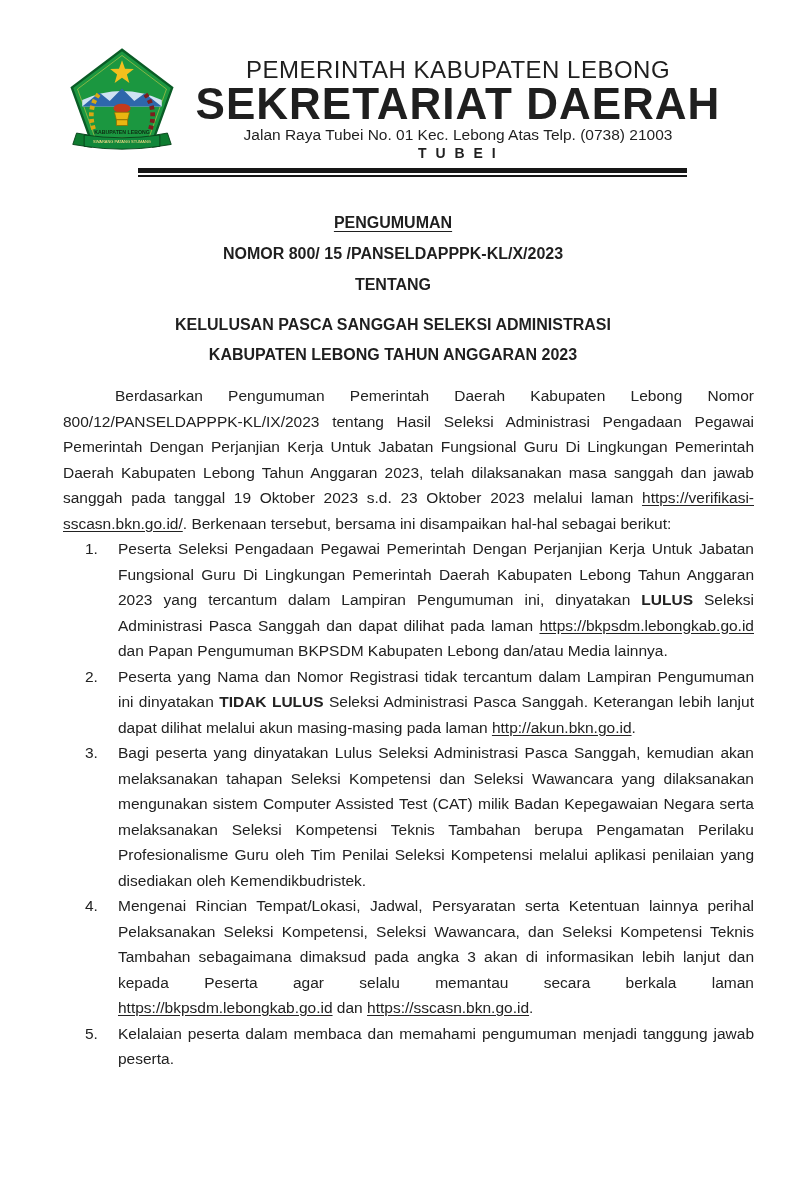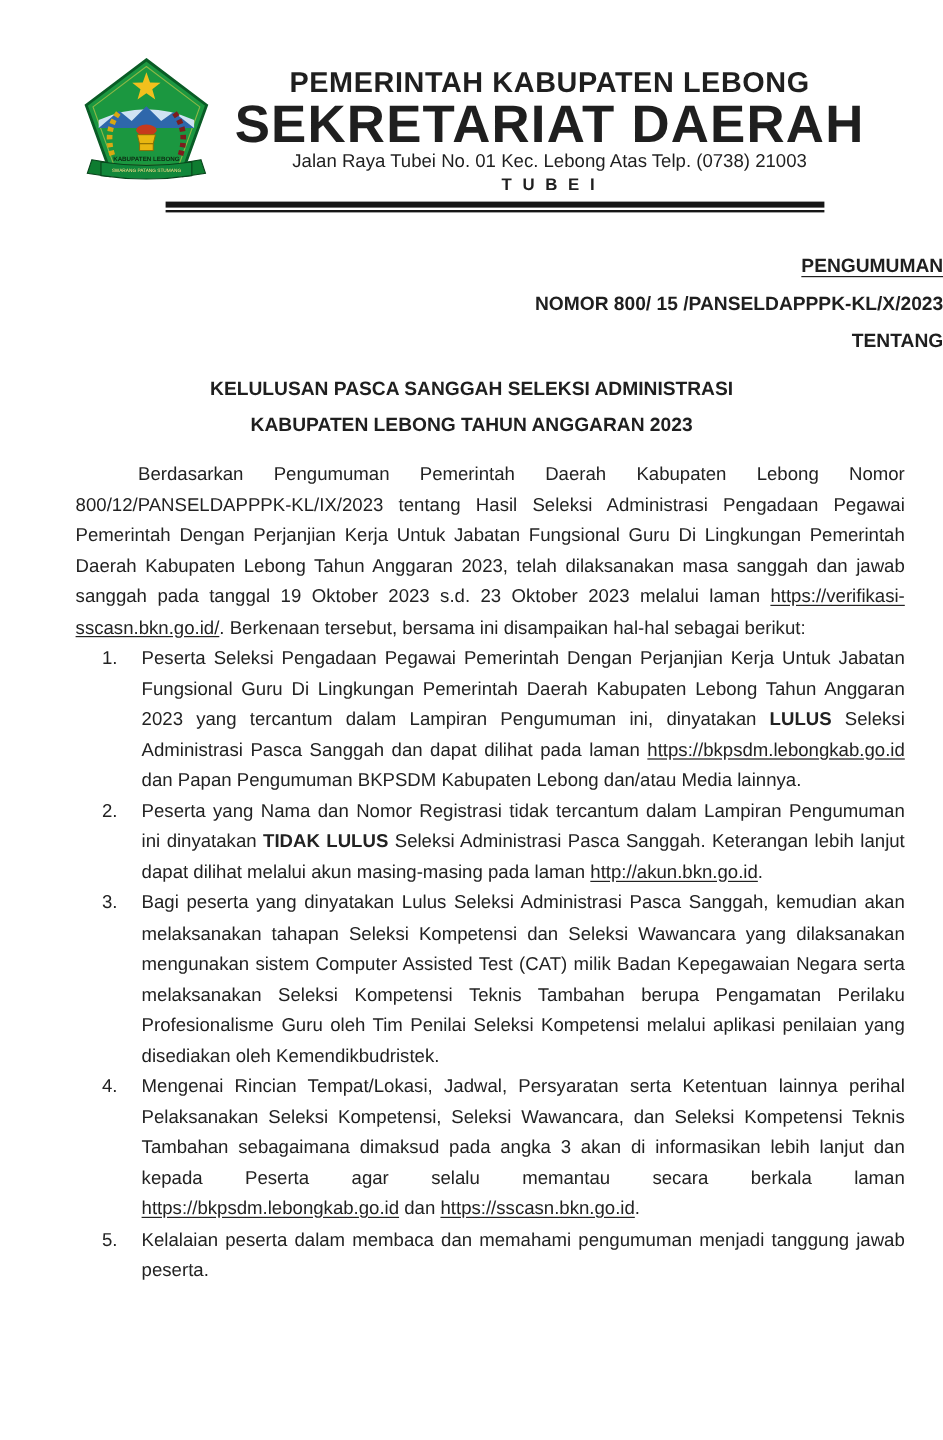--- a/index.html
+++ b/index.html
@@ -6,27 +6,27 @@
   .page{
     width:786px;height:1200px;background:#ffffff;position:relative;
     margin:0 auto;overflow:hidden;color:#1f1f1f;
     font-family:"Liberation Sans",sans-serif;
   }
   
   .letterhead{padding:44px 57px 0 63px;}
   .lh-inner{display:flex;align-items:flex-start;}
   .lh-logo{width:118px;height:106px;flex:none;margin-top:2px;}
   .lh-text{flex:1;text-align:center;margin-top:12px;padding-left:6px;}
-  .lh-line1{font-size:24px;font-weight:700;line-height:28px;letter-spacing:.5px;}
+  .lh-line1{font-size:24px;font-weight:400;line-height:28px;letter-spacing:.5px;}
   .lh-line2{font-size:44px;font-weight:700;line-height:40px;letter-spacing:1px;}
   .lh-address{font-size:15.5px;line-height:20px;margin-top:1px;}
   .lh-city{font-size:14px;font-weight:700;line-height:17px;letter-spacing:2.5px;}
   .rule{margin:6px 42px 0 75px;border-top:5px solid #161616;border-bottom:2px solid #161616;height:2px;}
   
-  .doc-title{text-align:right;margin-top:30px;font-weight:700;}
+  .doc-title{text-align:center;margin-top:30px;font-weight:700;}
   .dt-heading{font-size:16px;line-height:31px;text-decoration:underline;text-underline-offset:3px;}
   .dt-number,.dt-about{font-size:16px;line-height:31px;}
   .subject{text-align:center;margin-top:10px;font-weight:700;font-size:16px;}
   .subject div{line-height:29.5px;}
   
   .body{margin-top:14px;padding:0 32px 0 63px;font-size:15.5px;line-height:25.5px;color:#222;}
   .intro{text-align:justify;text-indent:52px;}
   .list{margin-top:0;}
   .item{display:flex;padding-left:22px;}
   .item-num{width:33px;flex:none;}

